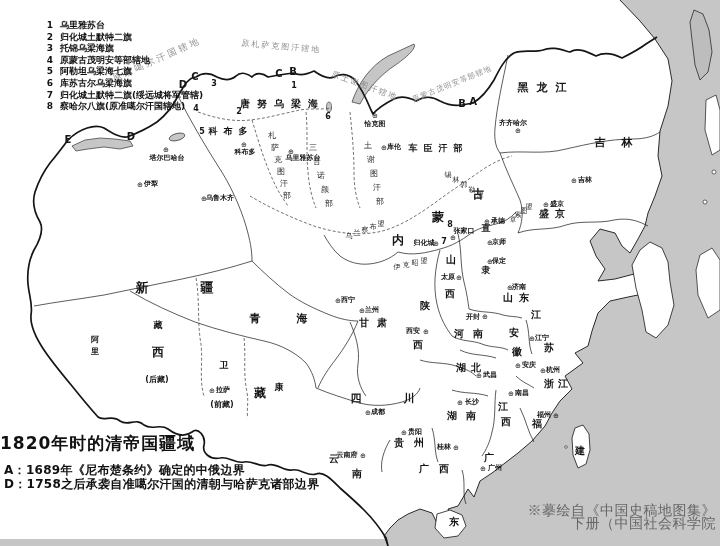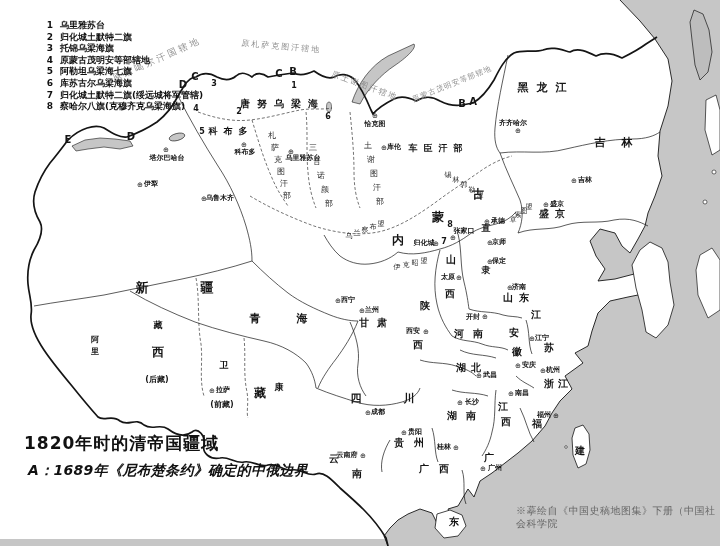--- a/index.html
+++ b/index.html
@@ -11,27 +11,27 @@
   #map-svg text.sub{font-weight:bold;}
   #map-svg text.league{fill:#2b2b2b;}
   #map-svg text.letter{font-weight:bold;}
   #map-svg text.num{font-weight:bold;}
   #map-svg text.wm{fill:#8d8d8d;}
   #map-svg text.city{font-weight:bold;}
   #map-svg text.marker{font-weight:normal;}
   .legend-top{position:absolute;left:46px;top:20px;}
   .legend-top .row{display:flex;gap:7px;line-height:11.6px;font-size:9px;font-weight:bold;color:#111;}
   .legend-top .n{width:7px;text-align:right;}
-  .legend-bottom{position:absolute;left:24px;top:432px;color:#111;}
+  .legend-bottom{position:absolute;left:0;top:432px;color:#111;}
   .legend-bottom .t{font-size:17px;font-weight:bold;letter-spacing:1px;}
   .legend-bottom .items{margin-top:8px;margin-left:4px;}
-  .legend-bottom .items div{font-size:14px;font-weight:bold;line-height:14.4px;letter-spacing:0.3px;font-style:italic;}
+  .legend-bottom .items div{font-size:12px;font-weight:bold;line-height:14.4px;letter-spacing:0.3px;}
   .attribution{position:absolute;left:516px;top:504px;width:200px;
-    font-family:"DejaVu Serif","Liberation Serif",serif;font-size:10px;color:#666;
-    line-height:13px;letter-spacing:0.5px;}
+    font-family:"DejaVu Serif","Liberation Serif",serif;font-size:14px;color:#666;
+    line-height:13px;letter-spacing:0.5px;text-align:right;}
 </style>
 </head>
 <body>
 
 <div id="stage">
 
   <svg id="map-svg" width="720" height="546" viewBox="0 0 720 546">
 
     <rect x="0" y="0" width="720" height="546" fill="#ffffff"></rect>
 
@@ -343,28 +343,29 @@
     <div class="row">
         <span class="n">6</span>
         <span>库苏古尔乌梁海旗</span>
       </div>
     <div class="row">
         <span class="n">7</span>
         <span>归化城土默特二旗(绥远城将军管辖)</span>
       </div>
     <div class="row">
         <span class="n">8</span>
-        <span>察哈尔八旗(克穆齐克乌梁海旗)</span>
+        <span>察哈尔八旗(原准噶尔汗国辖地)</span>
       </div>
   </div>
 
   <div class="legend-bottom">
     <div class="t">1820年时的清帝国疆域</div>
     <div class="items">
       <div>A：1689年《尼布楚条约》确定的中俄边界</div>
+      <div>D：1758之后承袭自准噶尔汗国的清朝与哈萨克诸部边界</div>
     </div>
   </div>
 
   <div class="attribution">
     <div>※摹绘自《中国史稿地图集》下册（中国社会科学院</div>
   </div>
 
 </div>
 
 </body></html>

